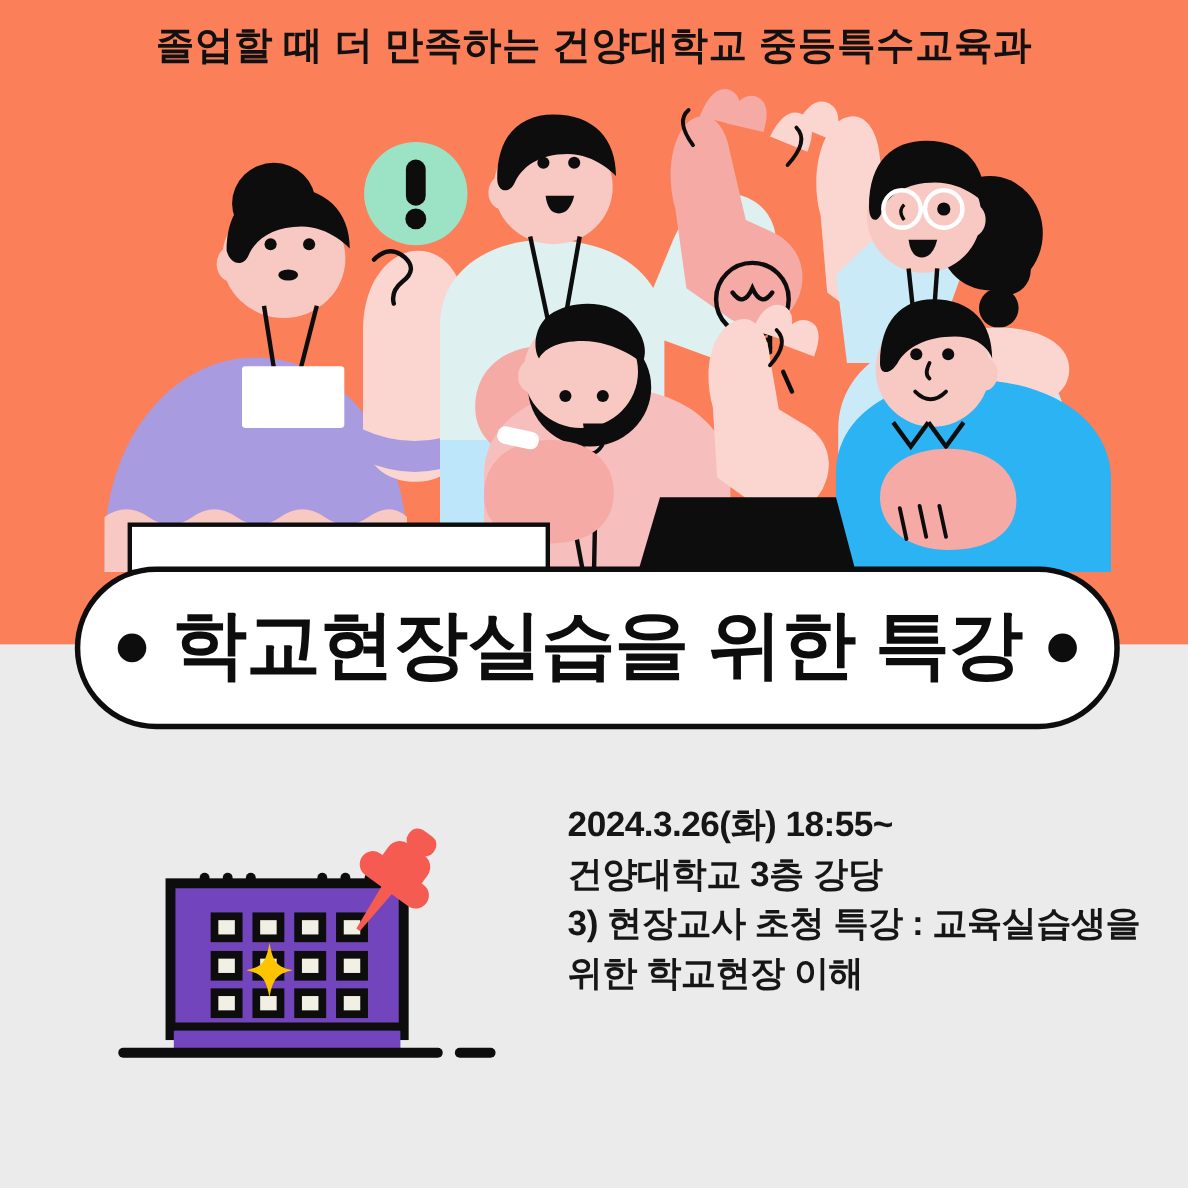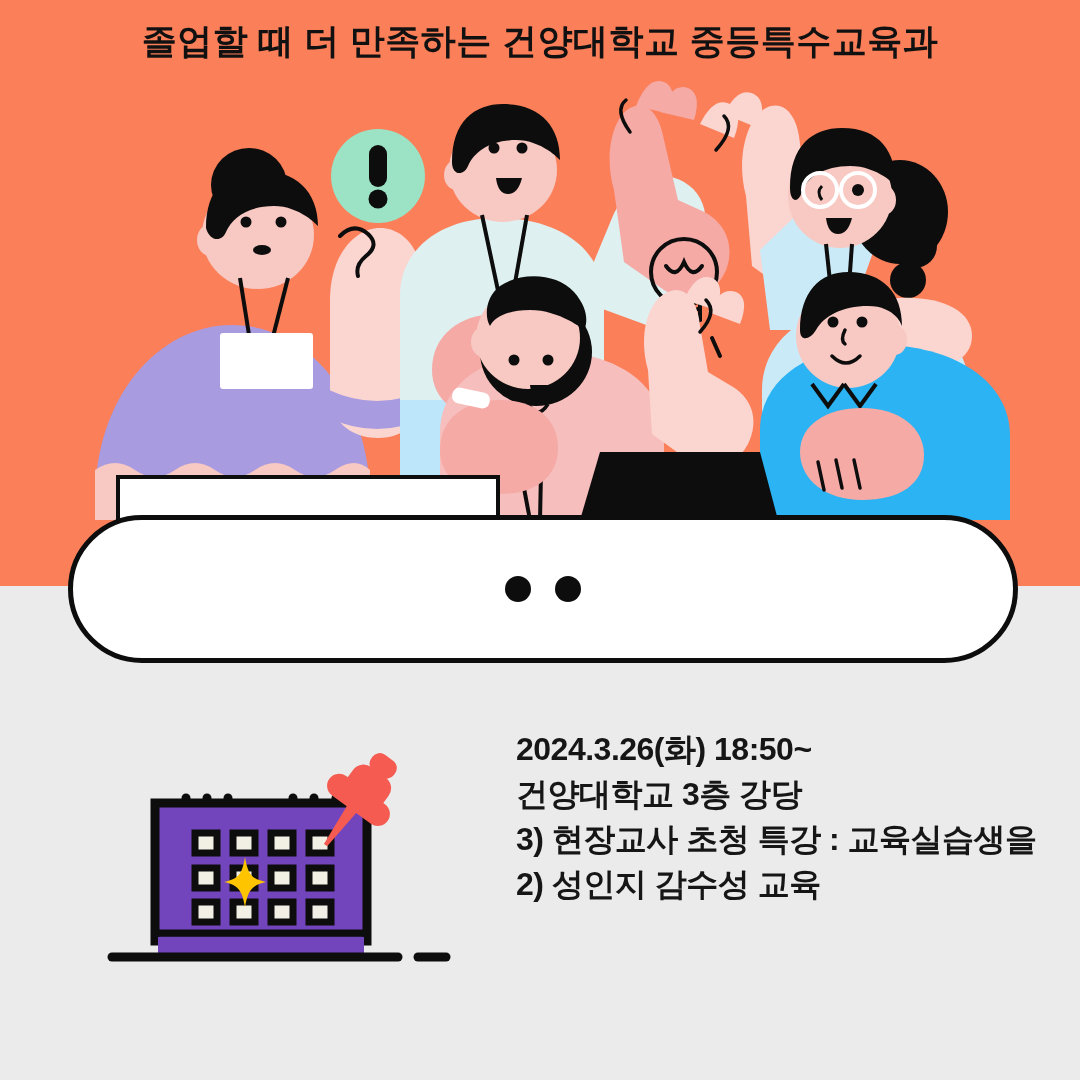--- a/index.html
+++ b/index.html
@@ -262,20 +262,21 @@
     </g>
 
     <g>
       <rect x="118" y="477" width="380" height="43" fill="#ffffff" stroke="#0d0d0d" stroke-width="4"></rect>
       <path d="M 600 452 L 760 452 L 778 520 L 580 520 Z" fill="#0d0d0d"></path>
     </g>
   </svg>
 
   <div class="title-pill">
     <span class="pill-dot"></span>
+    <span class="pill-title">학교현장실습을 위한 특강</span>
     <span class="pill-dot"></span>
   </div>
 
   <div class="cal-wrap">
     <svg viewBox="0 0 380 250" width="380" height="250">
 
       <g stroke="#0d0d0d" stroke-width="9" stroke-linecap="round">
         <line x1="86" y1="63" x2="86" y2="88"></line>
         <line x1="107" y1="63" x2="107" y2="88"></line>
         <line x1="128" y1="63" x2="128" y2="88"></line>
@@ -313,19 +314,19 @@
         <rect x="226" y="54" width="72" height="24" rx="12" fill="#F55B51"></rect>
         <path d="M 256 76 L 268 76 L 264 122 L 260 122 Z" fill="#F55B51"></path>
       </g>
 
       <line x1="12" y1="222" x2="298" y2="222" stroke="#0d0d0d" stroke-width="9" stroke-linecap="round"></line>
       <line x1="318" y1="222" x2="346" y2="222" stroke="#0d0d0d" stroke-width="9" stroke-linecap="round"></line>
     </svg>
   </div>
 
   <div class="info-block">
-    <div class="info-line">2024.3.26(화) 18:50~</div>
+    <div class="info-line">2024.3.26(화) 18:55~</div>
     <div class="info-line">건양대학교 3층 강당</div>
     <div class="info-line">3) 현장교사 초청 특강 : 교육실습생을</div>
-    <div class="info-line">2) 성인지 감수성 교육</div>
+    <div class="info-line">위한 학교현장 이해</div>
   </div>
 
 </div>
 
 </body></html>

